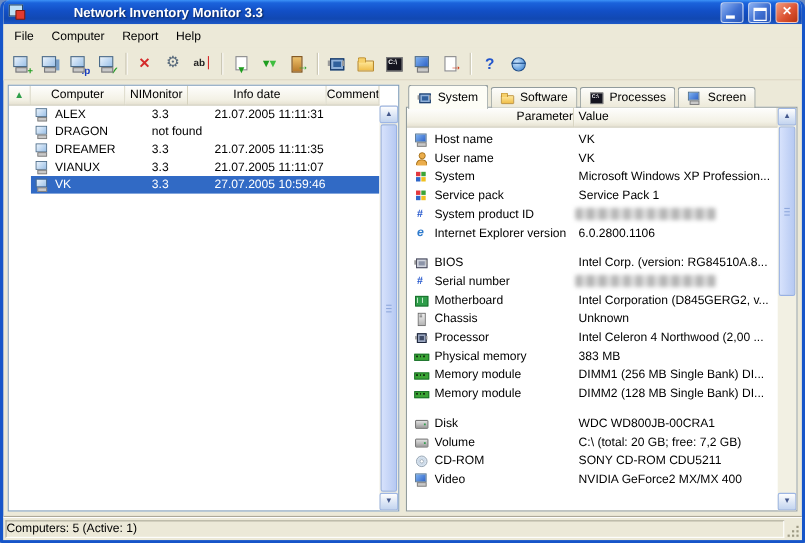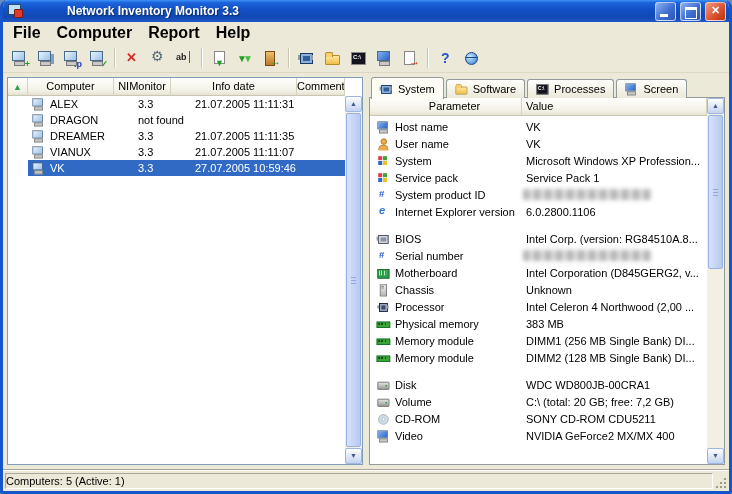--- a/index.html
+++ b/index.html
@@ -14,21 +14,21 @@
   .app-icon::after{content:"";position:absolute;right:0;bottom:0;width:7px;height:7px;background:#E23A2E;border:1px solid #7A1A10;border-radius:1px;}
   .title-text{color:#fff;font-size:12px;font-weight:bold;text-shadow:1px 1px 1px #0A2A66;flex:1;white-space:nowrap;overflow:hidden;padding-left:40px;}
   .winbtn{width:21px;height:19px;border:1px solid rgba(255,255,255,.65);border-radius:3px;position:relative;padding:0;cursor:default;}
   .winbtn.minb,.winbtn.maxb{background:linear-gradient(135deg,#8FB3F2 0%,#3E6FD2 55%,#2A55B4 100%);}
   .winbtn.closeb{background:linear-gradient(135deg,#F09B80 0%,#DD5433 55%,#B8330F 100%);}
   .minb::after{content:"";position:absolute;left:4px;bottom:3px;width:8px;height:3px;background:#fff;}
   .maxb::after{content:"";position:absolute;left:4px;top:4px;width:10px;height:8px;border:1px solid #fff;border-top:3px solid #fff;}
   .closeb::after{content:"\2715";position:absolute;left:0;right:0;top:1px;text-align:center;color:#fff;font-size:11px;font-weight:bold;}
   
   .menubar{height:21px;flex:0 0 21px;display:flex;align-items:center;padding-left:2px;background:#ECE9D8;}
-  .menu-item{padding:3px 8px;font-size:16px;color:#000;font-weight:bold;}
+  .menu-item{padding:3px 8px;font-size:11px;color:#000;}
   
   .toolbar{height:30px;flex:0 0 30px;display:flex;align-items:center;padding:2px 3px;background:#ECE9D8;border-bottom:1px solid #DCD8C4;}
   .tbtn{width:26px;height:25px;display:flex;align-items:center;justify-content:center;background:transparent;border:1px solid transparent;padding:0;}
   .tbtn.sep{width:9px;pointer-events:none;}
   .tbtn.sep::before{content:"";width:1px;height:20px;background:#C9C5B2;box-shadow:1px 0 0 #FFFFFF;}
   
   .ic{width:16px;height:16px;display:inline-block;position:relative;flex:0 0 16px;font-style:normal;}
   .badge{position:absolute;right:-3px;bottom:-3px;font-size:9px;font-weight:bold;line-height:1;font-style:normal;}
   .b-green{color:#1F9E1F;} .b-blue{color:#1B3FBF;}
   .ic-mon::before,.ic-mon2::before,.ic-screen::before{content:"";position:absolute;left:1px;top:1px;width:11px;height:8px;
@@ -118,21 +118,21 @@
   .right-side{flex:1;display:flex;flex-direction:column;min-width:0;}
   .tabs{display:flex;height:21px;flex:0 0 21px;padding-left:2px;position:relative;z-index:2;}
   .tab{display:flex;align-items:center;gap:4px;padding:0 8px;font-size:11px;margin-right:2px;
     border:1px solid #919B9C;border-bottom:none;border-radius:3px 3px 0 0;
     background:linear-gradient(#FDFDFB,#ECE9D8);position:relative;top:2px;height:19px;}
   .tab.active{background:#FDFDF6;top:0;height:22px;z-index:3;box-shadow:inset 0 2px 0 #FFC73C00;}
   .tab .ic{transform:scale(.8);margin-left:-2px;}
   .tab-label{white-space:nowrap;}
   .tab-content{flex:1;background:#fff;border:1px solid #919B9C;position:relative;margin-top:-1px;z-index:1;overflow:hidden;}
   .pv-header{display:flex;height:18px;position:absolute;left:0;top:0;right:17px;}
-  .pvh-param{width:152px;flex:0 0 152px;padding-left:18px;text-align:center;}
+  .pvh-param{width:152px;flex:0 0 152px;padding-left:18px;text-align:right;}
   .pvh-value{flex:1;padding-left:4px;text-align:left;}
   .pv-rows{position:absolute;left:0;top:18px;right:17px;bottom:0;overflow:hidden;padding-top:2px;}
   .prow{display:flex;align-items:center;height:17px;font-size:11px;white-space:nowrap;}
   .prow.gap{margin-top:10px;}
   .prow .ic{transform:scale(.8);margin:0 4px 0 5px;}
   .pv-param{width:128px;flex:0 0 128px;overflow:hidden;}
   .pv-value{flex:1;overflow:hidden;padding-left:3px;}
   .pv-value.blurred{flex:0 0 auto;width:128px;height:11px;border-radius:2px;
     background:repeating-linear-gradient(90deg,#B4B4B4 0 6px,#DCDCDC 6px 11px);filter:blur(2px);color:transparent;}
   

